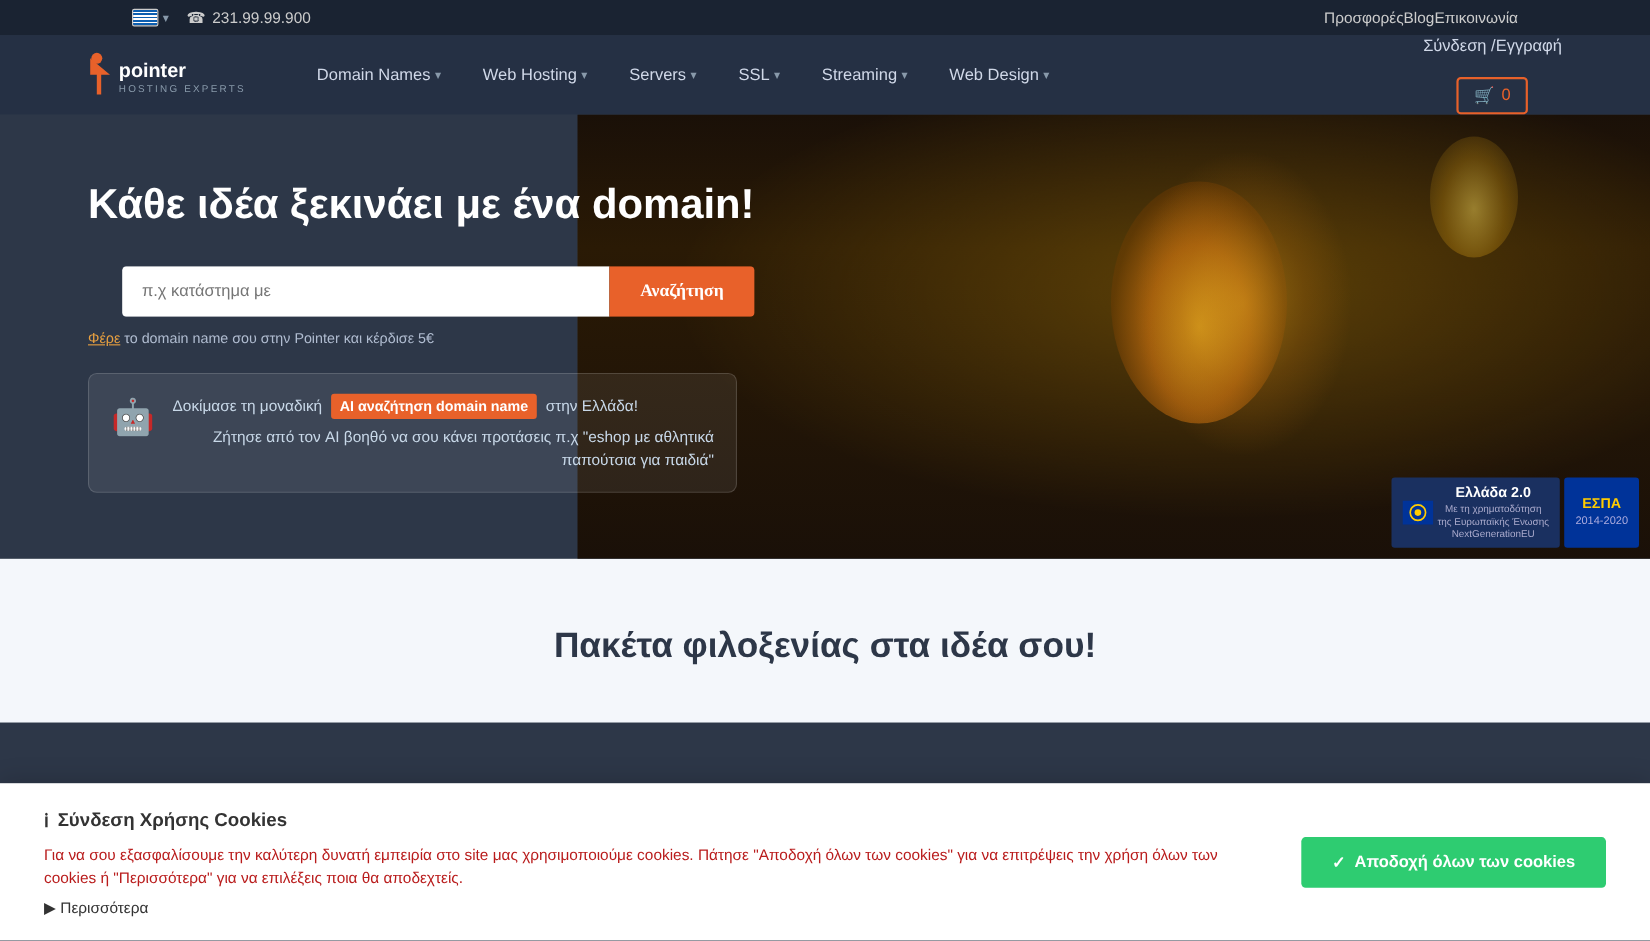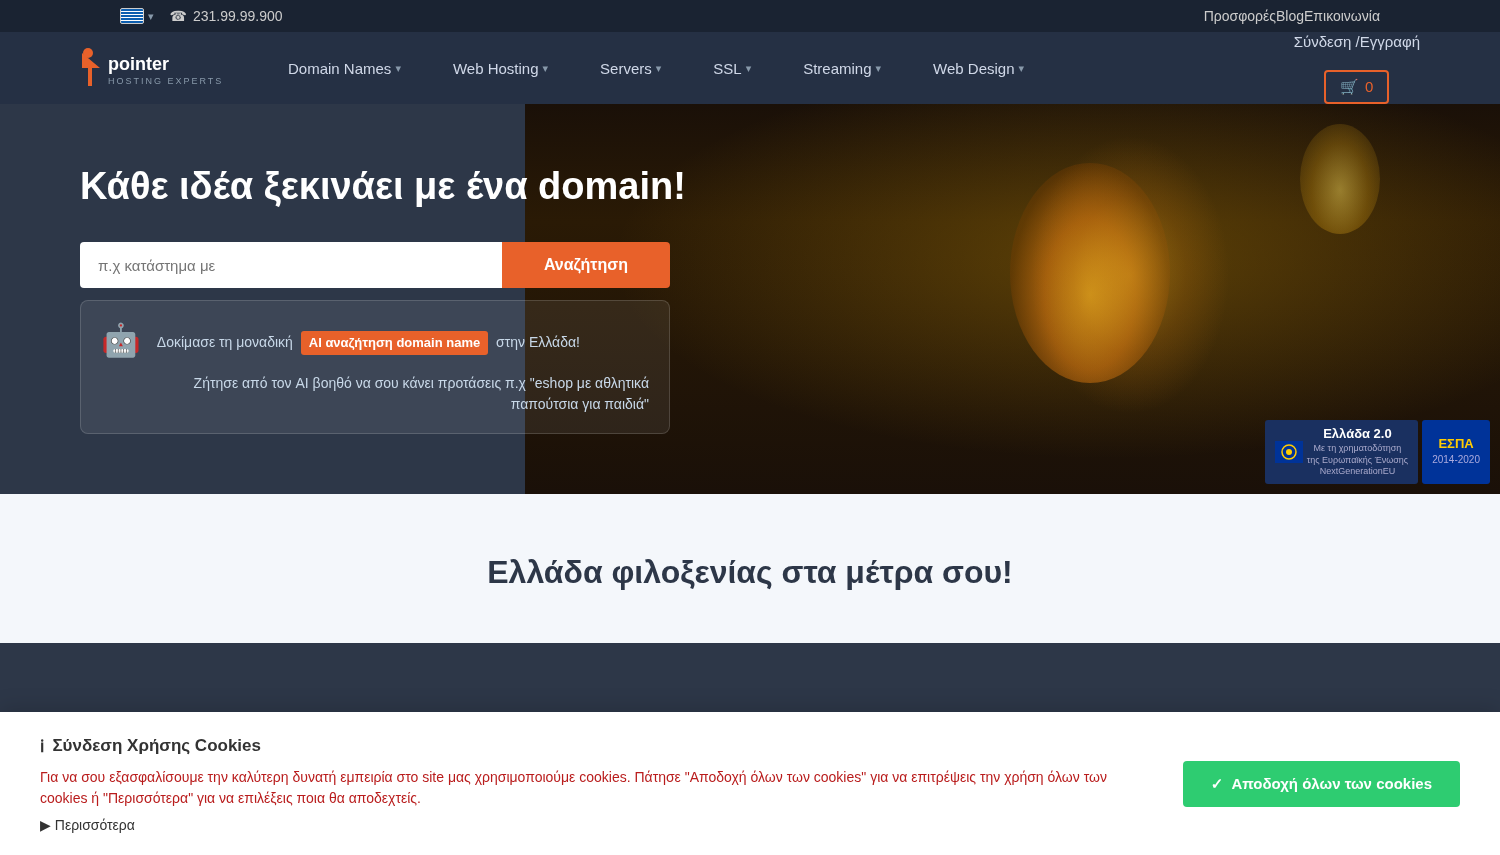--- a/index.html
+++ b/index.html
@@ -28,21 +28,21 @@
       align-items: center;
       padding: 0 80px;
       height: 72px;
       gap: 0;
     }
     .logo { margin-right: 40px; display: flex; align-items: center; }
     .logo-img {
       width: 150px;
       height: 50px;
     }
-    .nav-links { display: flex; align-items: center; gap: 16px; flex: 1; }
+    .nav-links { display: flex; align-items: center; gap: 2px; flex: 1; }
     .nav-item {
       display: flex;
       align-items: center;
       gap: 4px;
       padding: 0 18px;
       height: 72px;
       color: #d0d8e8;
       font-size: 15px;
       cursor: pointer;
       text-decoration: none;
@@ -112,39 +112,41 @@
       color: #ffffff;
       margin-bottom: 32px;
       line-height: 1.2;
     }
     .search-bar {
       display: flex;
       margin-bottom: 12px;
       border-radius: 4px;
       overflow: hidden;
       max-width: 590px;
+      margin-left: 31px;
     }
     .search-input {
       flex: 1;
       padding: 14px 18px;
       font-size: 15px;
       border: none;
       background: #fff;
       color: #888;
       outline: none;
     }
     .search-btn {
       background: #e8612a;
       color: #fff;
       border: none;
-      padding: 14px 42px;
+      padding: 14px 28px;
       font-size: 16px;
       font-weight: 600;
       cursor: pointer;
       white-space: nowrap;
+      font-family: Liberation Serif, serif;
     }
     .search-hint { font-size: 13px; color: #b0bcd0; margin-bottom: 24px; }
     .search-hint a { color: #e8a040; text-decoration: underline; }
 
     
     .ai-box {
       background: rgba(255,255,255,0.08);
       border: 1px solid rgba(255,255,255,0.15);
       border-radius: 8px;
       padding: 18px 20px;
@@ -160,21 +162,21 @@
     }
     .ai-text { font-size: 14px; color: #c8d8e8; line-height: 1.5; }
     .ai-badge {
       display: inline-block;
       background: #e8612a;
       color: #fff;
       font-size: 13px;
       font-weight: 600;
       padding: 2px 8px;
       border-radius: 3px;
-      margin: 12px 4px;
+      margin: 0 4px;
     }
 
     
     .espa-badge {
       position: absolute;
       bottom: 10px;
       right: 10px;
       z-index: 3;
       display: flex;
       gap: 4px;
@@ -356,20 +358,23 @@
   <div style="position:absolute;right:18%;top:8%;width:200px;height:280px;background:radial-gradient(ellipse at 50% 50%,rgba(232,168,32,0.4) 0%,rgba(200,120,16,0.2) 40%,transparent 70%);z-index:1;border-radius:50%;"></div>
 
   <div class="hero-content">
     <h1 class="hero-title">Κάθε ιδέα ξεκινάει με ένα domain!</h1>
 
     <div class="search-bar">
       <input class="search-input" type="text" placeholder="π.χ κατάστημα με" style="">
       <button class="search-btn">Αναζήτηση</button>
     </div>
 
+    <p class="search-hint">
+      <a>Φέρε</a><span> το domain name σου στην Pointer και κέρδισε 5€</span>
+    </p>
 
     <div class="ai-box">
       <span class="ai-icon">🤖</span>
       <div class="ai-text">
         <div>
           <span>Δοκίμασε τη μοναδική </span><span class="ai-badge">AI αναζήτηση domain name</span><span> στην Ελλάδα!</span>
         </div>
         <div style="margin-top:6px;text-align:right;">Ζήτησε από τον AI βοηθό να σου κάνει προτάσεις π.χ "eshop με αθλητικά παπούτσια για παιδιά"</div>
       </div>
     </div>
@@ -388,21 +393,21 @@
       </div>
     </div>
     <div class="espa-box2">
       <div style="font-size:13px;font-weight:700;color:#ffcc00;">ΕΣΠΑ</div>
       <div style="font-size:10px;color:#aad;">2014-2020</div>
     </div>
   </div>
 </section>
 
 <section class="packages-section">
-  <h2 class="packages-title">Ελλάδα φιλοξενίας στα μέτρα σου!</h2>
+  <h2 class="packages-title">Πακέτα φιλοξενίας στα ιδέα σου!</h2>
   <p class="packages-subtitle"></p>
 </section>
 
 <div class="cookie-banner">
   <div class="cookie-left">
     <div class="cookie-title">
       <span>ℹ</span>
       <span>Σύνδεση Χρήσης Cookies</span>
     </div>
     <p class="cookie-text">Για να σου εξασφαλίσουμε την καλύτερη δυνατή εμπειρία στο site μας χρησιμοποιούμε cookies. Πάτησε "Αποδοχή όλων των cookies" για να επιτρέψεις την χρήση όλων των cookies ή "Περισσότερα" για να επιλέξεις ποια θα αποδεχτείς.</p>

